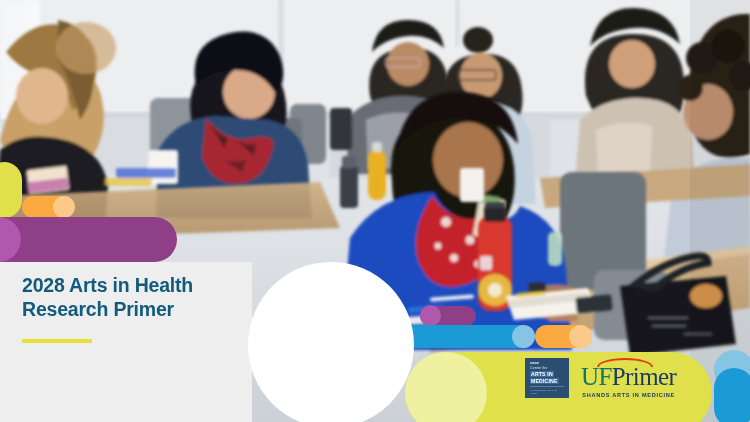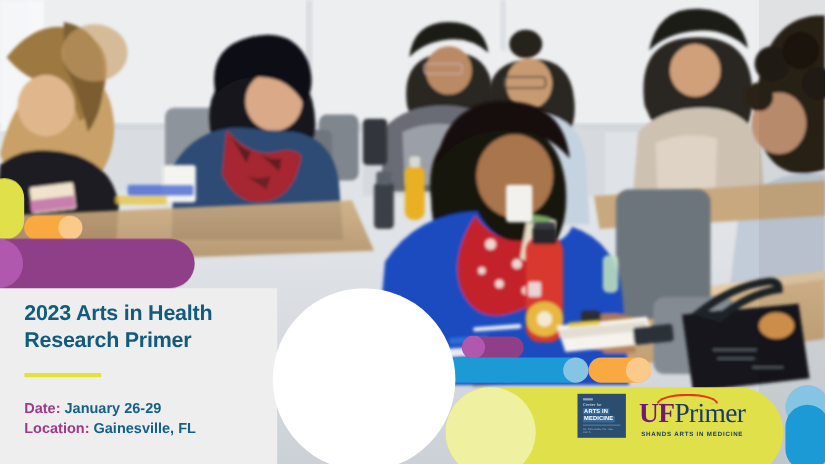--- a/index.html
+++ b/index.html
@@ -167,21 +167,21 @@
     border-bottom: none;
     border-radius: 50% 50% 0 0 / 100% 100% 0 0;
   }
   .ufh-word {
     font-family: "Liberation Serif", serif;
     font-size: 25px;
     line-height: 0.98;
     letter-spacing: -0.6px;
     white-space: nowrap;
   }
-  .ufh-uf  { color: #701a75; font-weight: bold; }
+  .ufh-uf  { color: #0f766e; font-weight: normal; }
   .ufh-hea { color: #1b3a6b; font-weight: normal; }
   .ufh-tag {
     font-size: 5.6px;
     font-weight: bold;
     color: #1b3a6b;
     letter-spacing: 0.72px;
     text-align: center;
     margin-top: 2.5px;
     white-space: nowrap;
   }
@@ -390,31 +390,23 @@
   <div class="dot br-orange-dot" style="background:#fbc98a"></div>
   <div class="dot br-edge-blue-dot" style="background:#85c4e3"></div>
   <div class="pill br-edge-blue-pill" style="background:#1b9ad6"></div>
   <div class="pill br-yellow-pill" style="background:#dfe04a"></div>
   <div class="dot br-yellow-dot" style="background:#eff0a0"></div>
 
   <div class="info-panel"></div>
   <div class="info-circle"></div>
 
   <div class="info-content">
-    <div class="headline">2023 Arts in Health
+    <div class="headline">2028 Arts in Health
 Research Primer</div>
     <div class="rule"></div>
-    <div class="meta">
-      <div class="meta-row">
-        <span class="meta-label">Date:</span><span class="meta-value"> January 26-29</span>
-      </div>
-      <div class="meta-row">
-        <span class="meta-label">Location:</span><span class="meta-value"> Gainesville, FL</span>
-      </div>
-    </div>
   </div>
 
   <div class="logo-lockup">
 
     <div class="cam-logo">
       <div class="cam-tick"></div>
       <div>
         <div class="cam-center">Center for</div>
         <div class="cam-main"><span class="hl">ARTS IN</span></div>
         <div class="cam-main"><span class="hl">MEDICINE</span></div>

